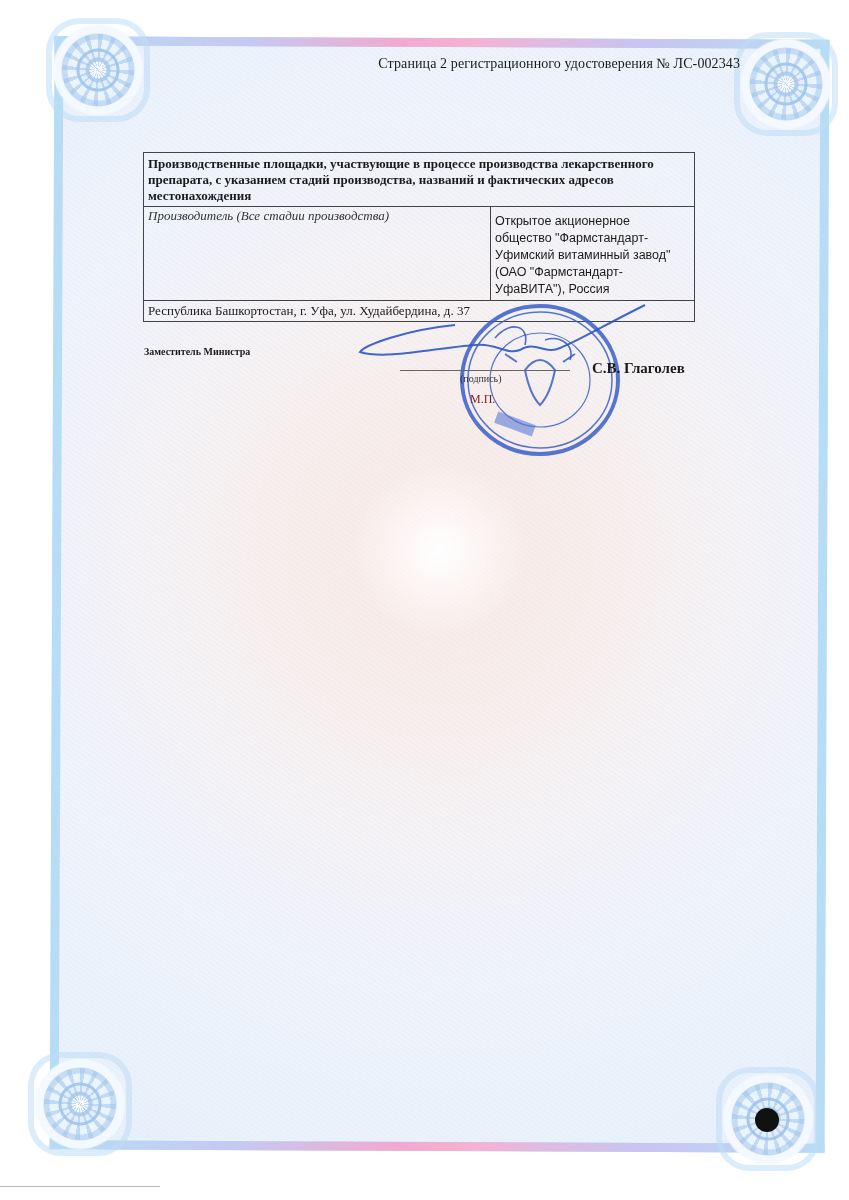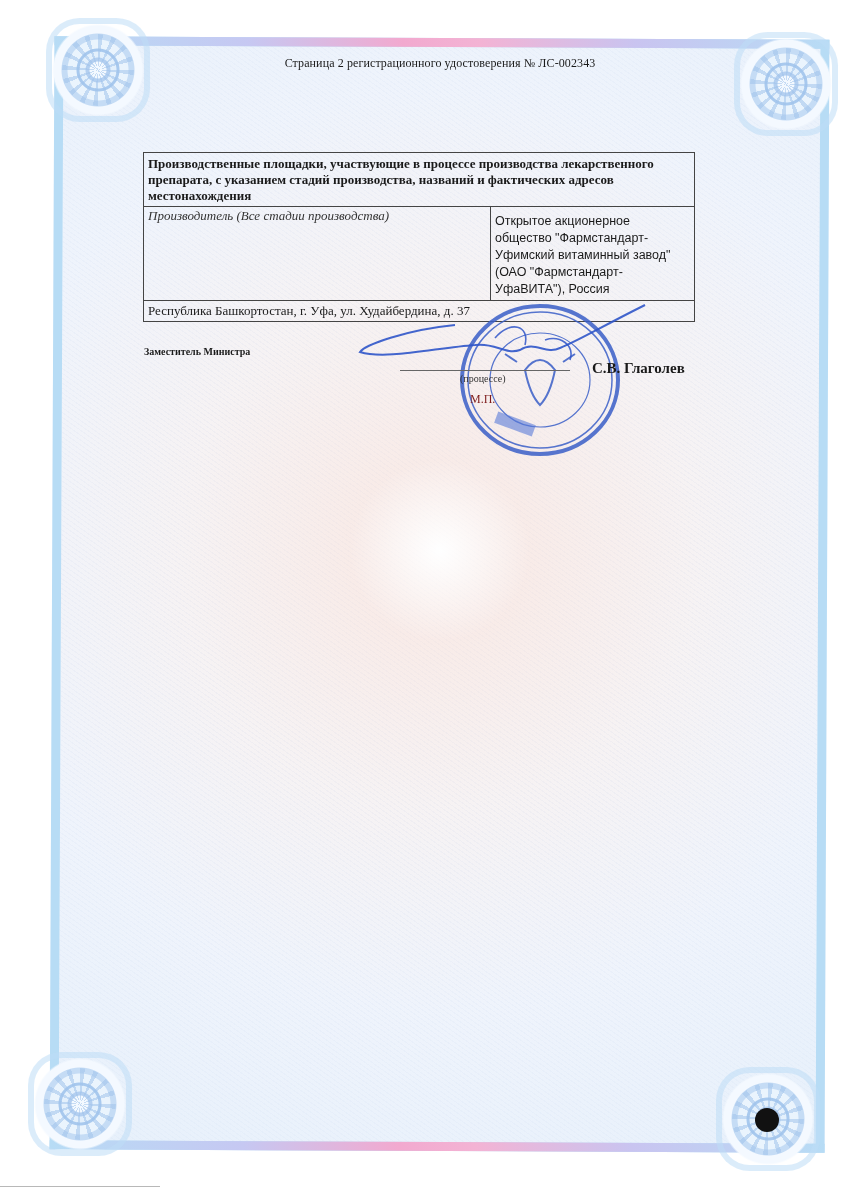--- a/index.html
+++ b/index.html
@@ -38,22 +38,22 @@
   }
   .r-tl { left:52px; top:24px; }
   .r-tr { left:740px; top:38px; }
   .r-bl { left:34px; top:1058px; }
   .r-br { left:722px; top:1073px; }
   .hole {
     position:absolute; left:755px; top:1108px; width:24px; height:24px;
     border-radius:50%; background:#111;
   }
   .page-title {
-    position:absolute; left:140px; top:56px; width:600px; text-align:center;
-    font-size:12px; letter-spacing:0.1px;
+    position:absolute; left:140px; top:56px; width:600px; text-align:right;
+    font-size:14px; letter-spacing:0.1px;
   }
   table.sites {
     position:absolute; left:143px; top:152px; width:552px;
     border-collapse:collapse; font-size:13px; line-height:16px;
   }
   table.sites td { border:1px solid #444; vertical-align:top; padding:1px 4px 2px 4px; }
   .th-cell { font-weight:bold; padding-top:3px !important; padding-bottom:2px !important; }
   .role { font-style:italic; color:#333; width:338px;margin-top:20px; }
   .company { font-family:"Liberation Sans", "DejaVu Sans", sans-serif; font-size:12.5px; line-height:17px; padding-top:6px !important; }
   .addr { padding-top:2px !important; }
@@ -108,17 +108,17 @@
   <rect x="40" y="118" width="40" height="12" fill="#5a7cd8" opacity="0.6" transform="rotate(20 60 124)"></rect>
 </svg>
 
 <svg class="signature" viewBox="0 0 320 80">
   <path d="M110 25 C60 30, 20 45, 15 52 C40 60, 90 48, 130 45 C150 42, 160 55, 175 50 C190 40, 200 55, 215 48 C235 40, 250 30, 300 5" fill="none" stroke="#2f55c9" stroke-width="2" opacity="0.9"></path>
   <path d="M150 38 C165 20, 185 25, 180 45 M200 40 C215 35, 230 45, 225 60" fill="none" stroke="#2f55c9" stroke-width="1.6" opacity="0.85"></path>
 </svg>
 
 <div class="sig-position">Заместитель Министра</div>
 <div class="sig-line"></div>
-<div class="sig-caption">(процессе)</div>
+<div class="sig-caption">(подпись)</div>
 <div class="mp">М.П.</div>
 <div class="sig-name">С.В. Глаголев</div>
 
 <div class="scan-line"></div>
 
 </body></html>

